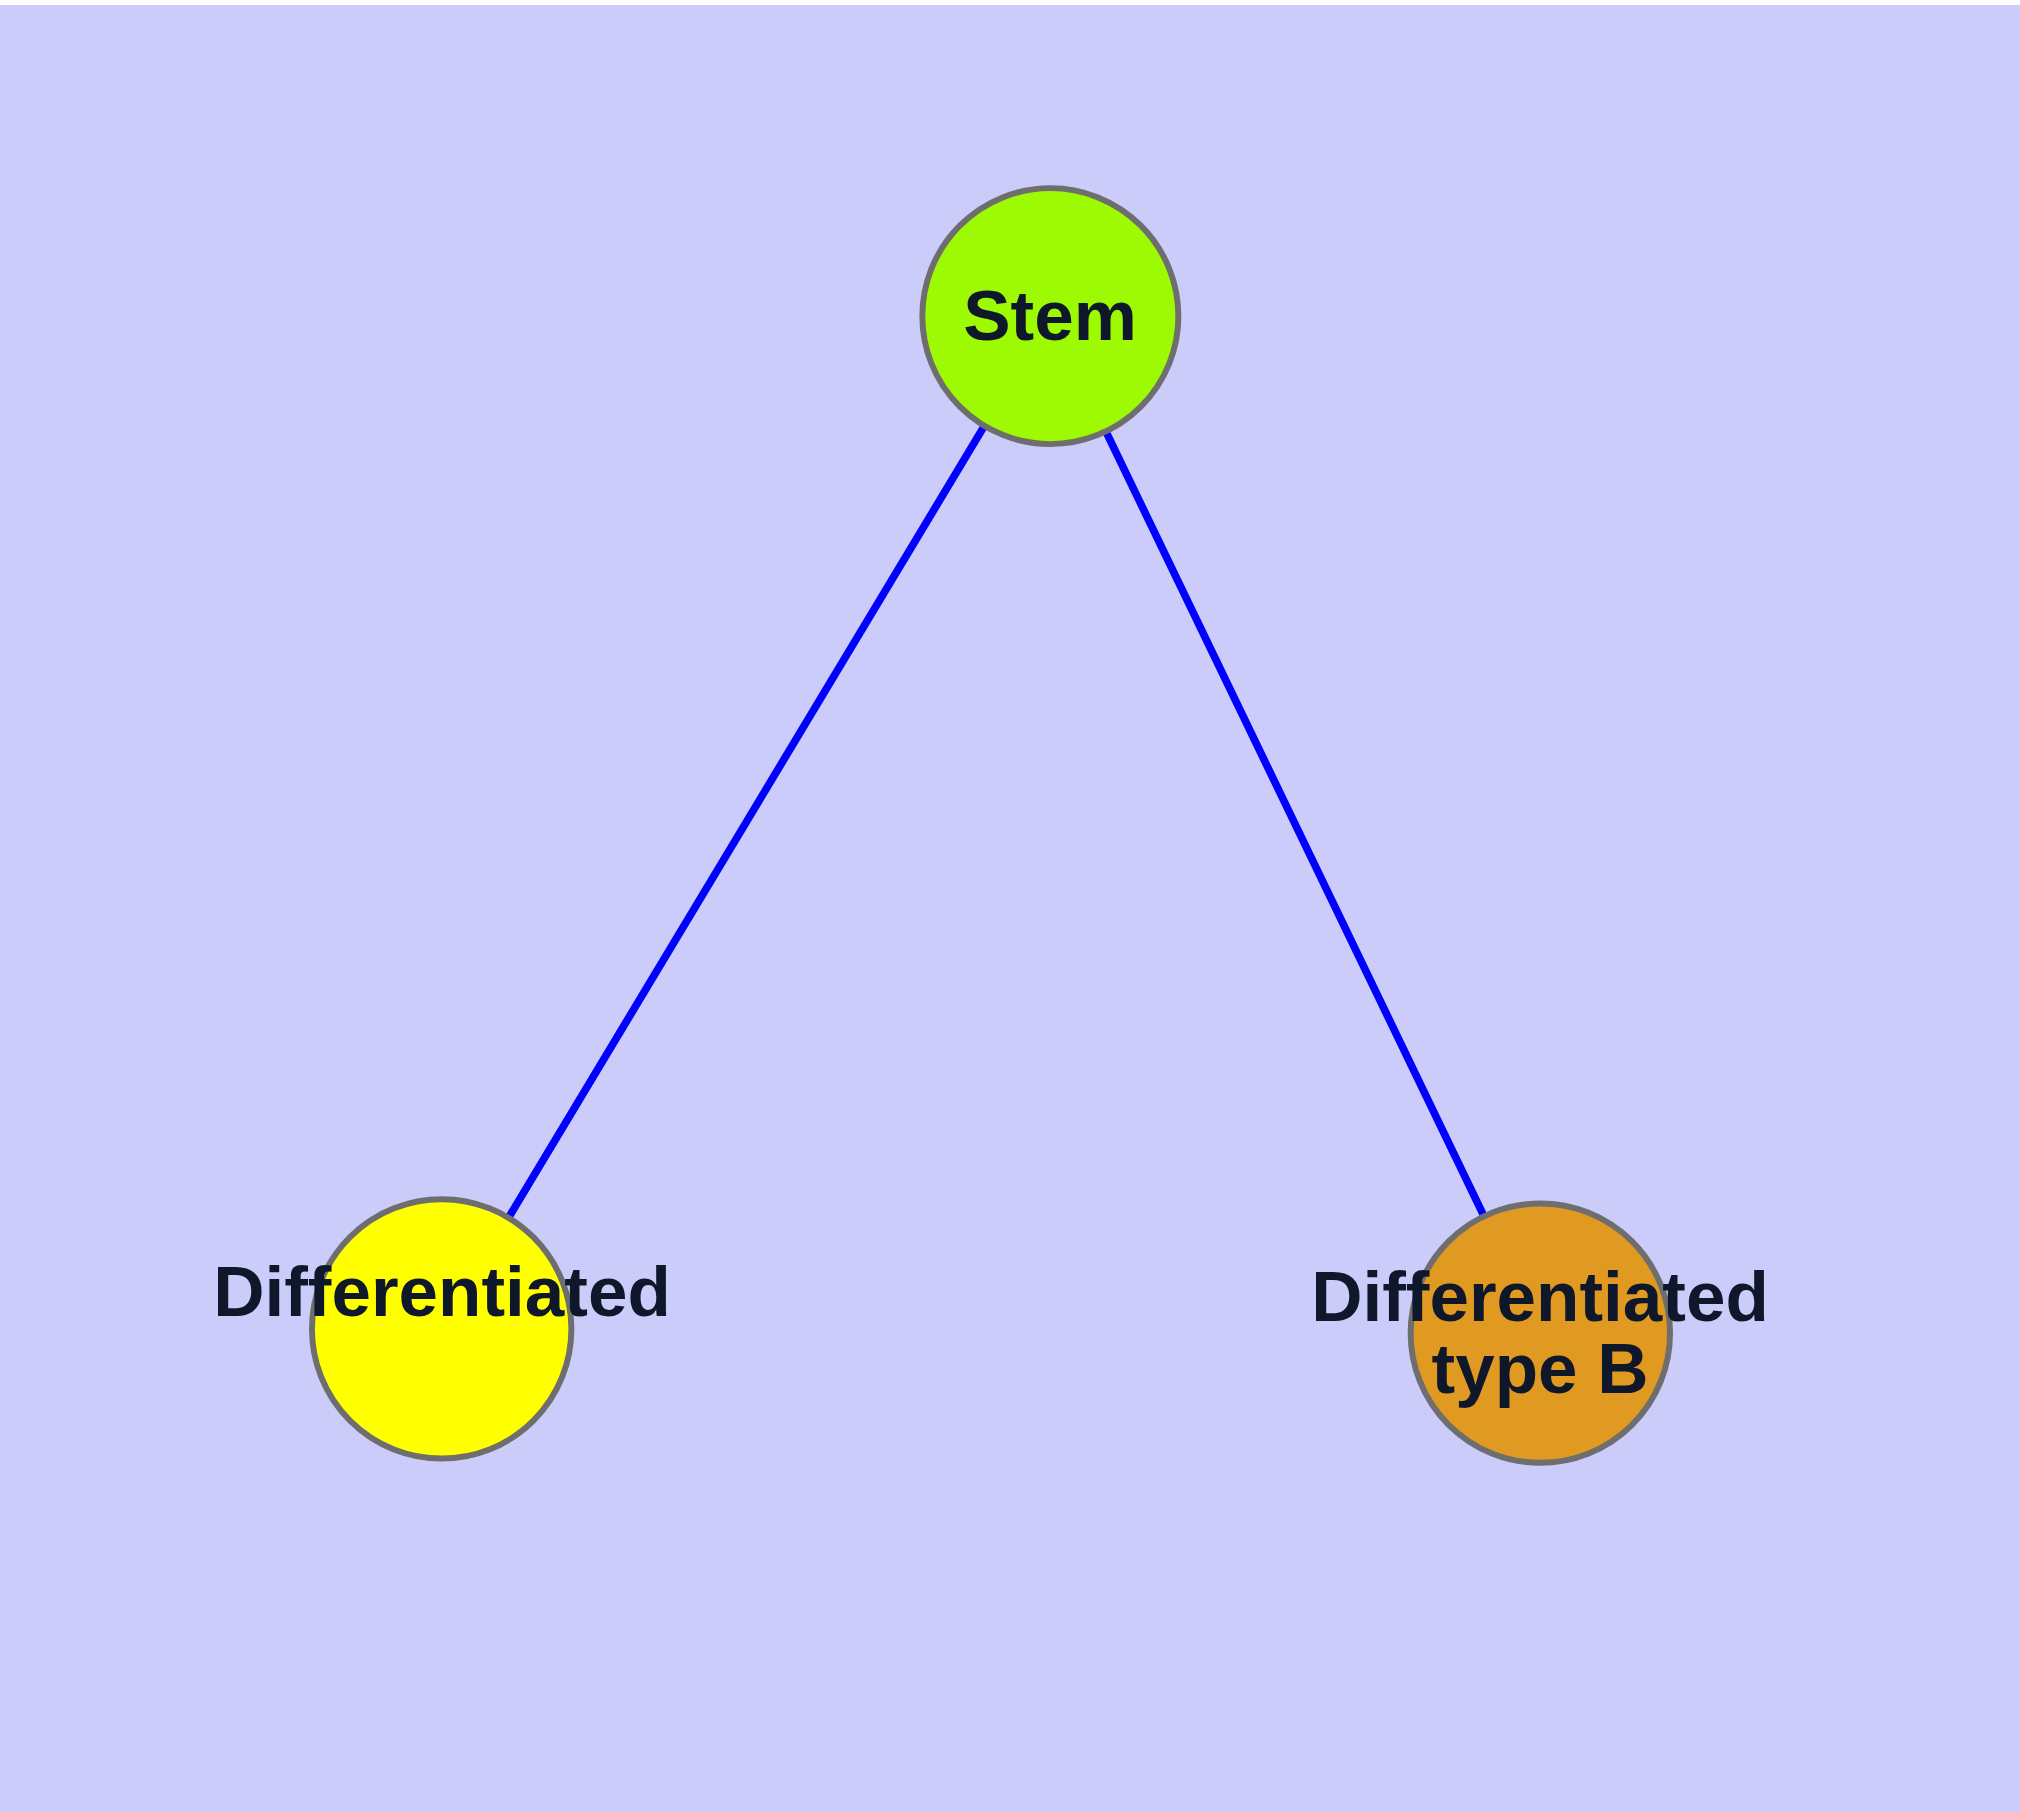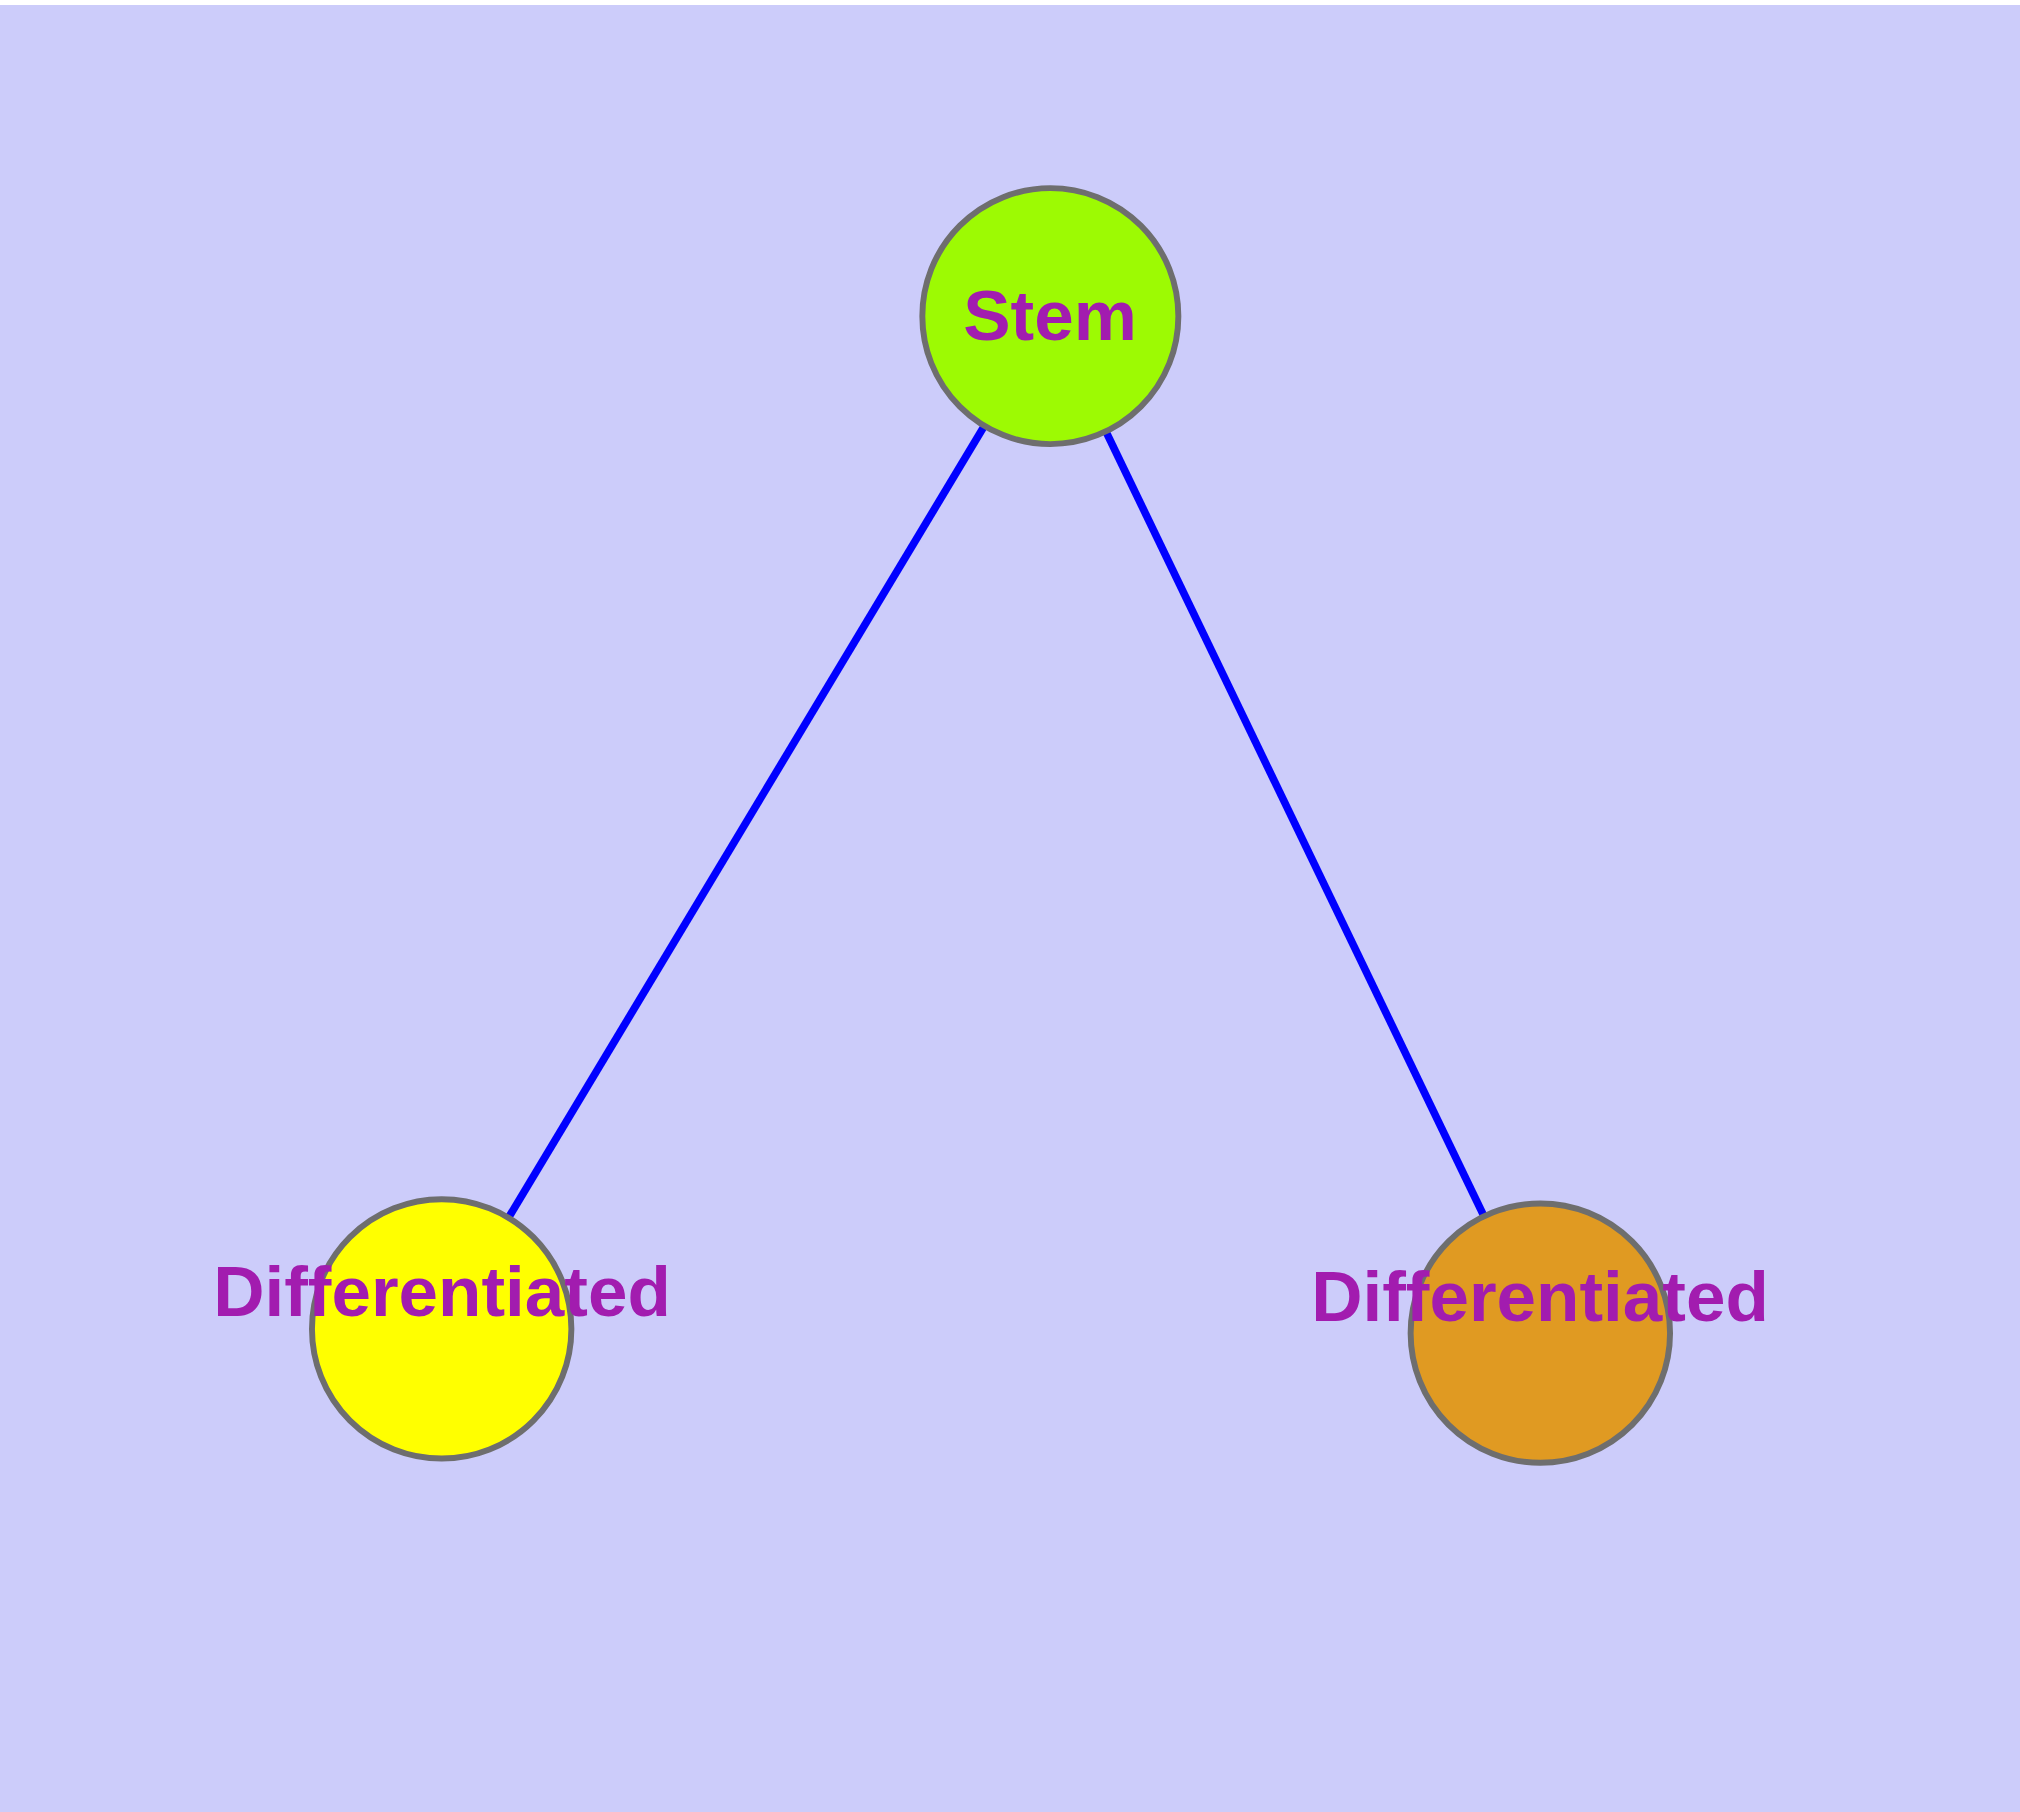--- a/index.html
+++ b/index.html
@@ -35,21 +35,21 @@
     stroke-linecap: butt;
     fill: none;
   }
   .graph-node-circle {
     stroke: #6e6e6e;
     stroke-width: 7;
   }
   .node-label {
     position: absolute;
     text-align: center;
-    color: #a21caf;
+    color: #0f172a;
     font-weight: bold;
     line-height: 1.02;
     white-space: nowrap;
     pointer-events: none;
     user-select: none;
   }
   #label-stem {
     font-size: 71px;
     left: 711px;
     top: 278px;
@@ -90,16 +90,17 @@
   <div class="node-label" id="label-stem" style="left: 711px; top: 280px;">
     <div>Stem</div>
   </div>
 
   <div class="node-label" id="label-a" style="left: 103px; top: 1256px;">
     <div>Differentiated</div>
   </div>
 
   <div class="node-label" id="label-b" style="left: 1201px; top: 1261px;">
     <div>Differentiated</div>
+    <div>type B</div>
   </div>
 
 </div>
 
 
 </body></html>

